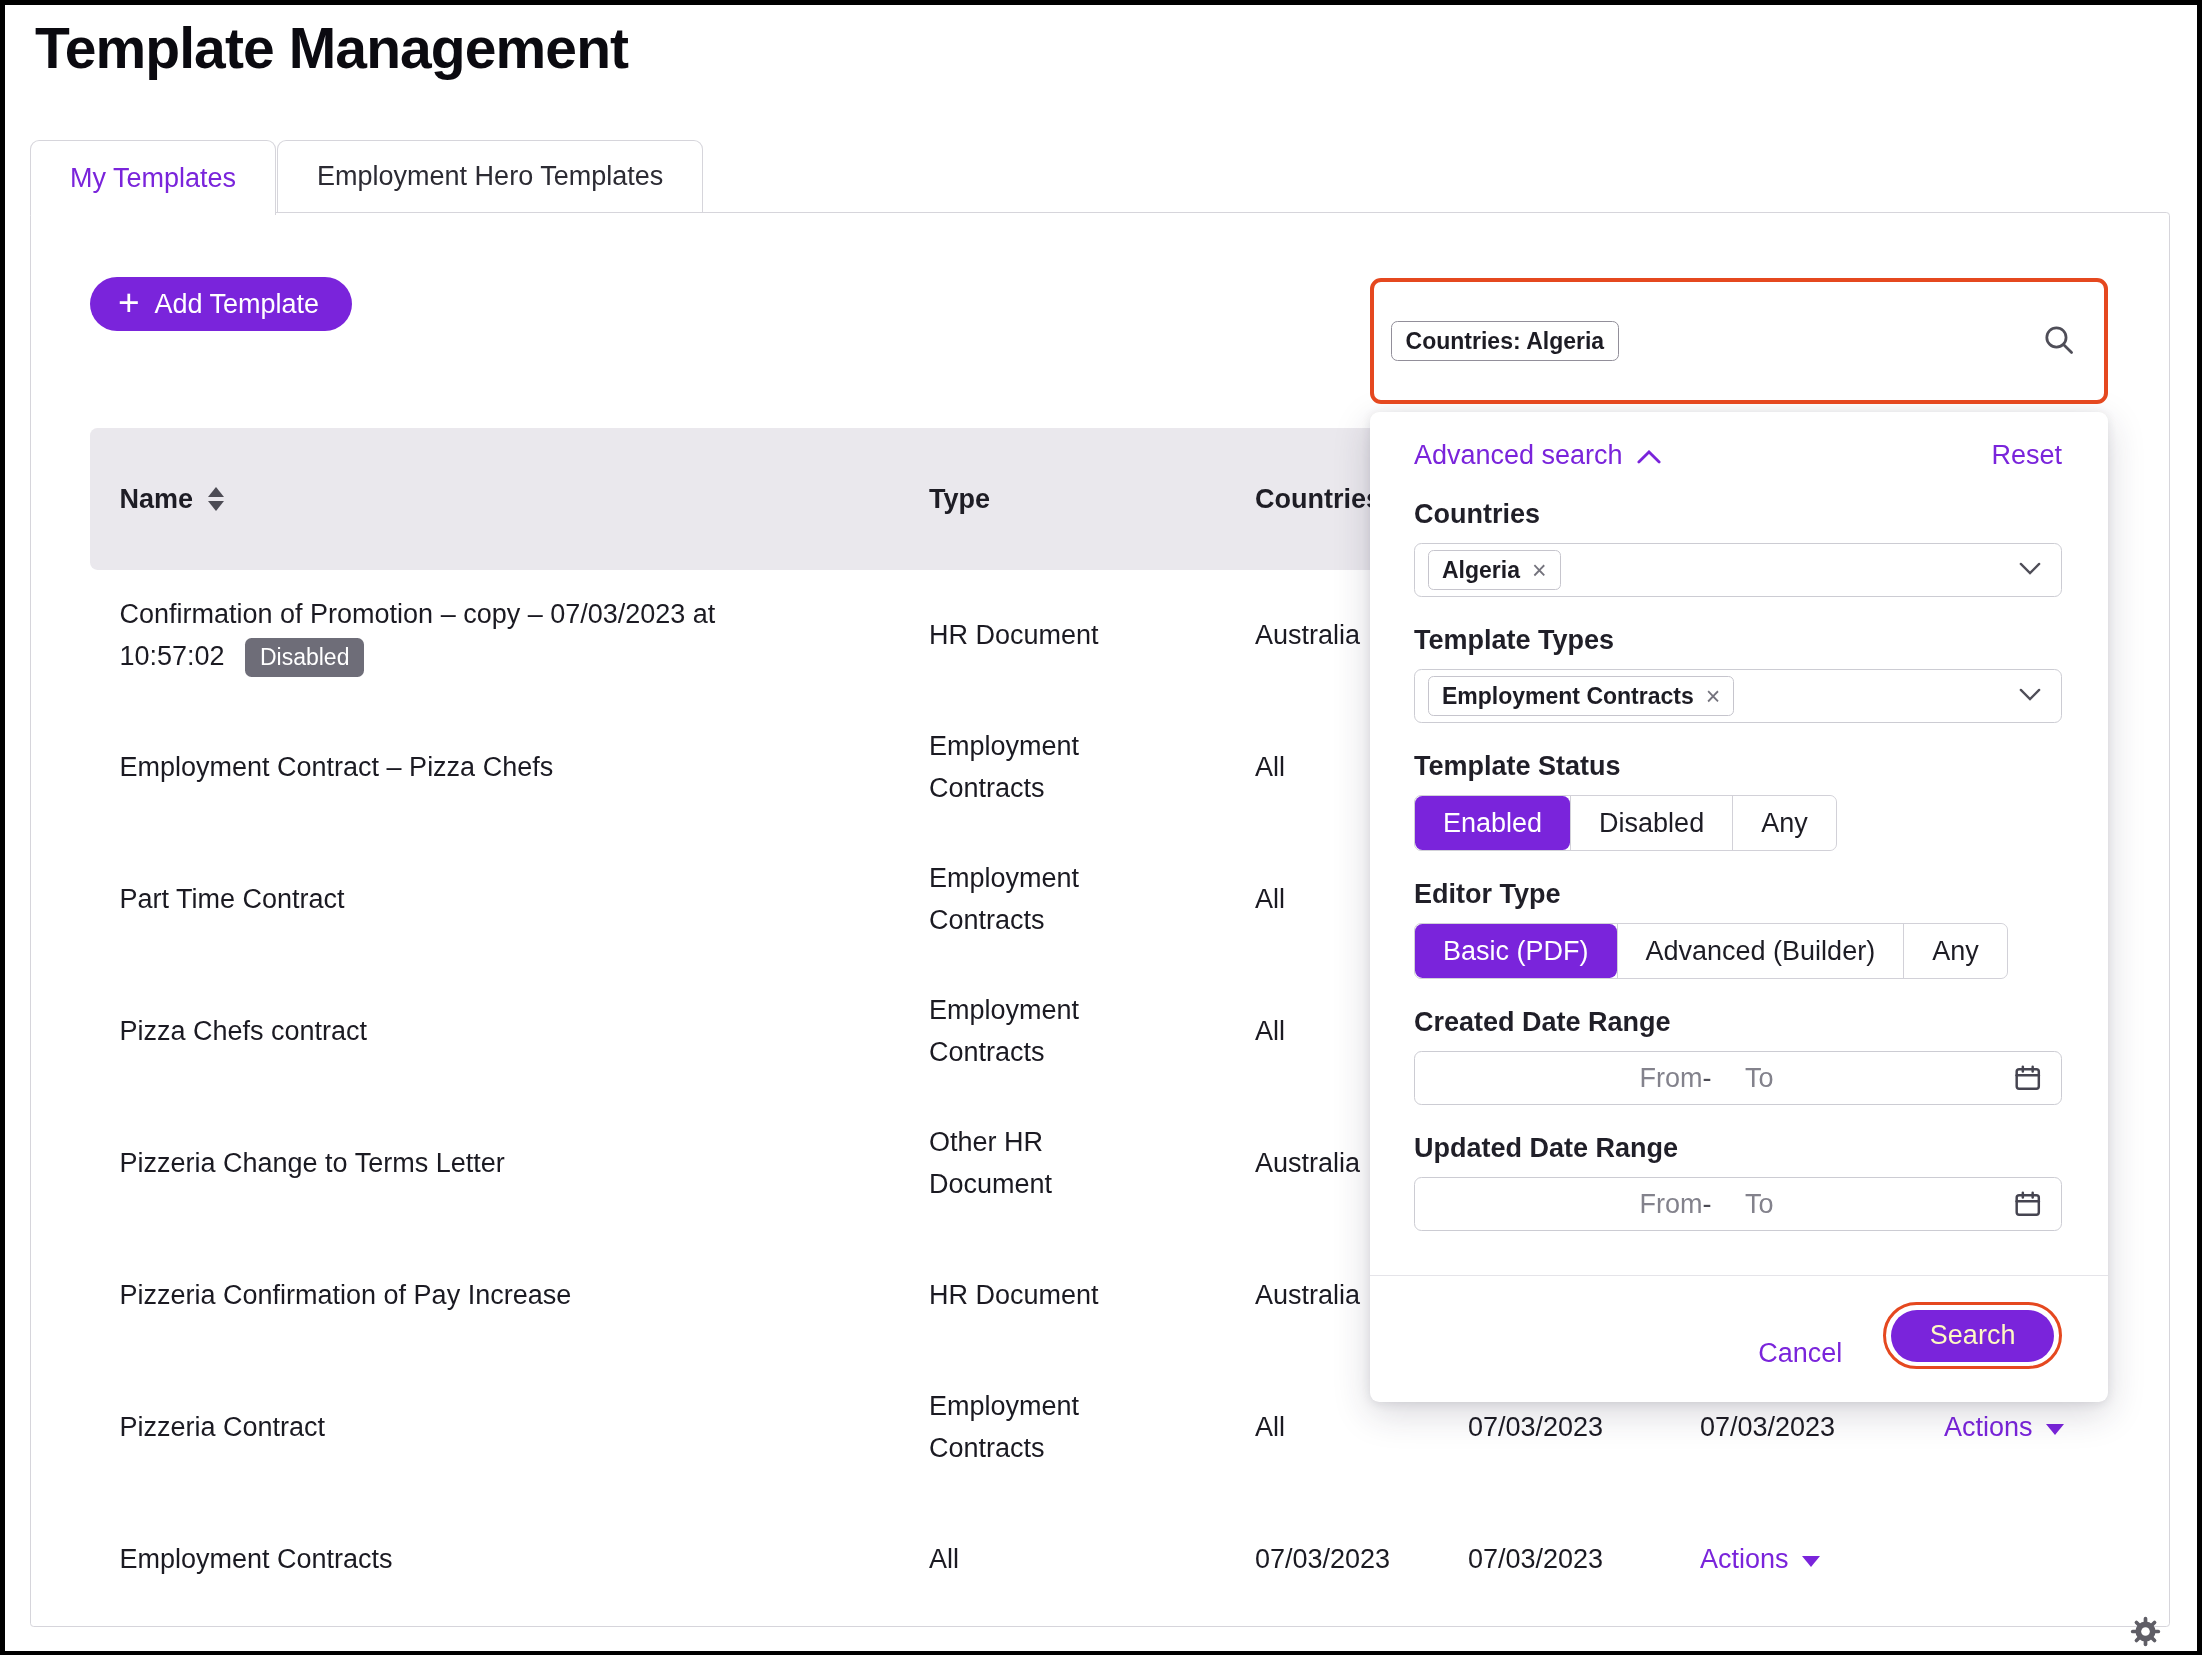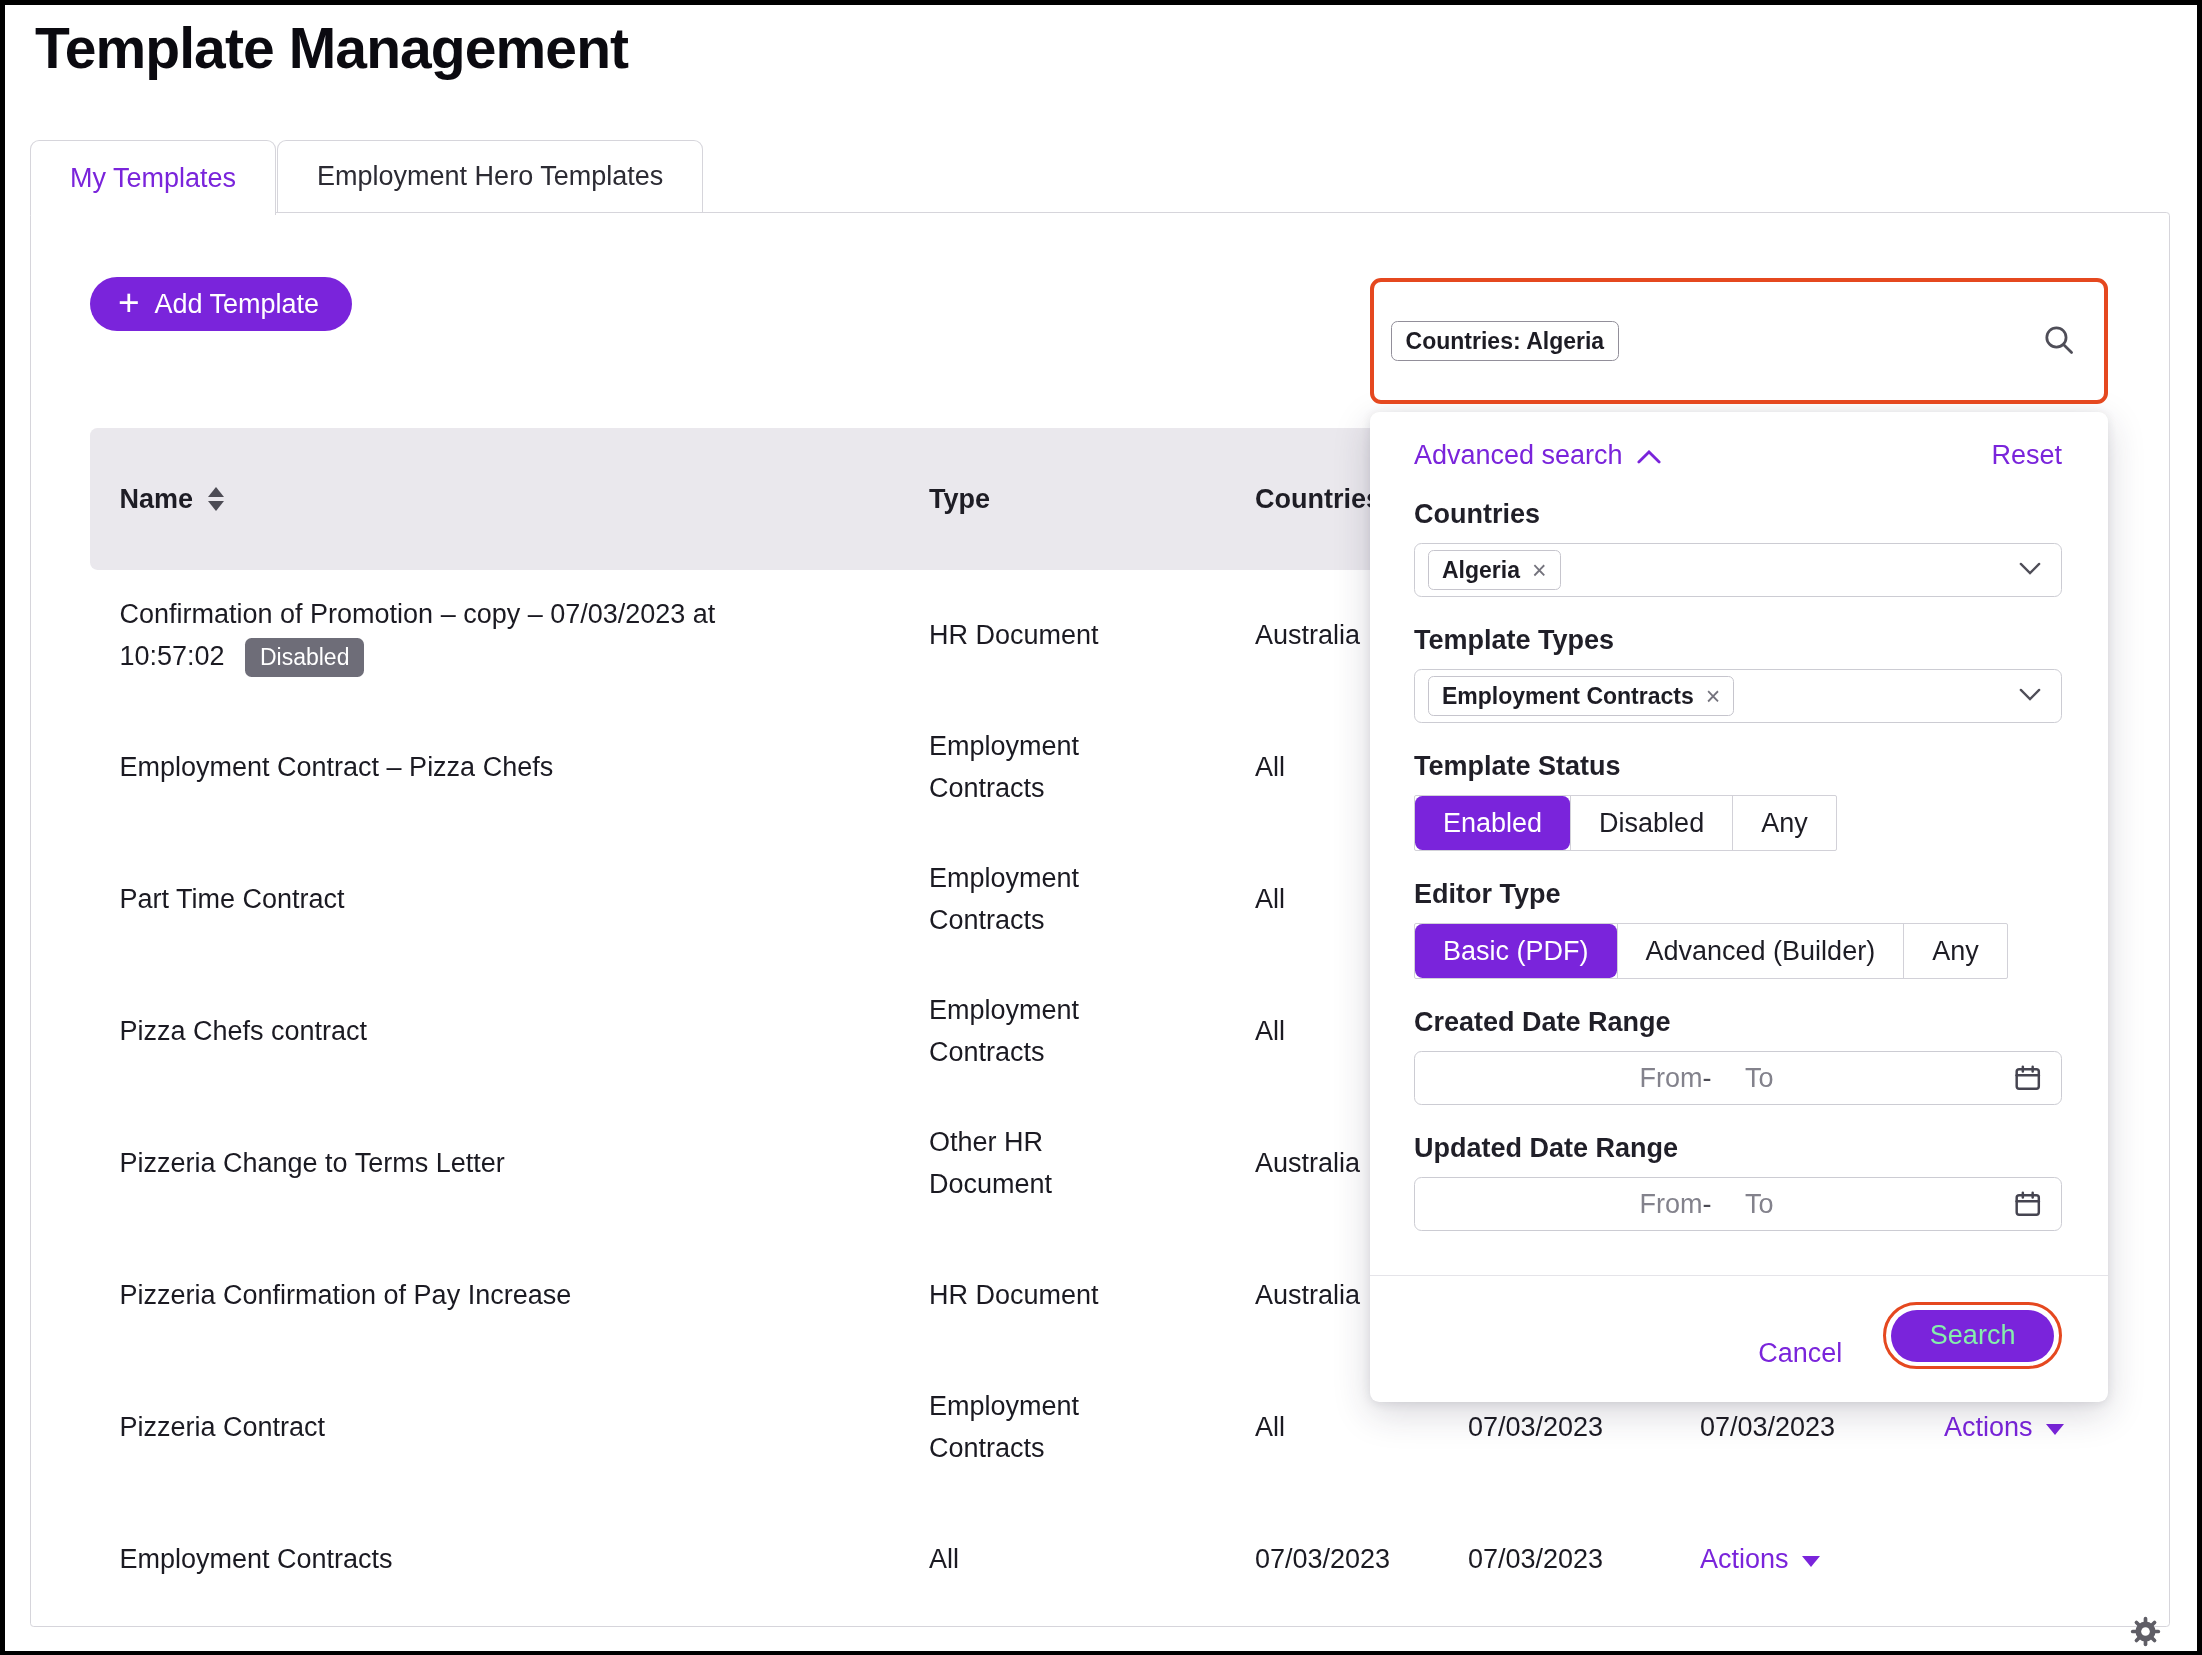--- a/index.html
+++ b/index.html
@@ -73,39 +73,39 @@
   .adv-toggle{color:var(--accent); display:flex; align-items:center; gap:14.8px; cursor:pointer;}
   .reset{color:var(--accent); cursor:pointer;}
   .flabel{font-size:27px; font-weight:700; color:#201f28; margin-top:28px; margin-bottom:13px;}
   .select{position:relative; height:54px; border:0.9px solid #ccccd3; border-radius:7.4px;
           display:flex; align-items:center; padding:0 55px 0 13px; cursor:pointer; background:#fff;}
   .sel-chip{display:inline-flex; align-items:center; gap:12px; font-size:23px; font-weight:700;
             color:#1d1c24; border:0.9px solid #c6c5cd; border-radius:5.5px; padding:5.5px 13px; background:#fff;}
   .x{color:#74737d; font-size:25px; font-weight:400; line-height:1; cursor:pointer;}
   .chev{position:absolute; right:20px; top:50%; transform:translateY(-50%); color:#4f4e58;}
 
-  .segmented{display:inline-flex; border:0.9px solid #d2d1d8; border-radius:2px; background:#fff;}
+  .segmented{display:inline-flex; border:0.9px solid #d2d1d8; border-radius:7px; background:#fff;}
   .seg{height:54px; padding:0 28px; display:flex; align-items:center; font-size:27px;
        color:#1d1c24; background:#fff; border-left:0.9px solid #d2d1d8; cursor:pointer;}
   .seg:first-child{border-left:none; border-radius:7.4px 0 0 7.4px;}
   .seg:last-child{border-radius:0 7.4px 7.4px 0;}
   .seg.selected{background:var(--accent); color:#fff; border-radius:7.4px; border-left-color:var(--accent);}
 
   .datefield{height:54px; border:0.9px solid #ccccd3; border-radius:7.4px; display:flex;
              align-items:center; padding:0 18.5px; font-size:27px; color:var(--muted); cursor:pointer; background:#fff;}
   .datefield .from{width:269px;text-align:right;}
   .datefield .dash{color:#4c4b54; margin-right:5.5px;}
   .datefield .to{flex:1; margin-left:28px;}
   .cal{color:#454450; display:flex;}
 
   .divider{margin:44px -46px 0 -44px; border-top:0.9px solid #e5e4e9;}
   .panel-actions{display:flex; justify-content:flex-end; align-items:flex-end; gap:41px; margin-top:26px;}
   .cancel{color:var(--accent); font-size:27px; cursor:pointer;}
   .search-ring{border:3.7px solid var(--highlight); border-radius:41px; padding:4.6px;}
-  .search-btn{height:52px; padding:12px 39px; border-radius:26px; background:var(--accent); color:#86efac;
+  .search-btn{height:52px; padding:12px 39px; border-radius:26px; background:var(--accent); color:#fef9c3;
               font-size:27px; border:none; display:flex; align-items:center; cursor:pointer;}
 
   .gear{position:absolute; left:2127px; top:1613px; cursor:pointer;}
 </style>
 </head>
 <body>
 
 <h1 class="page-title">Template Management</h1>
 
 <div class="tabs">

